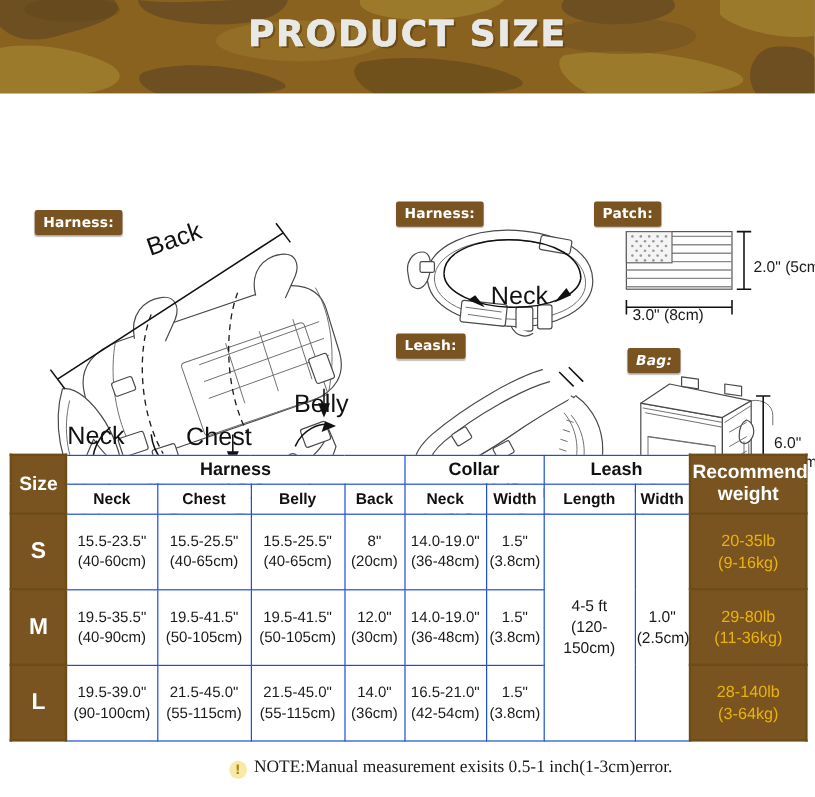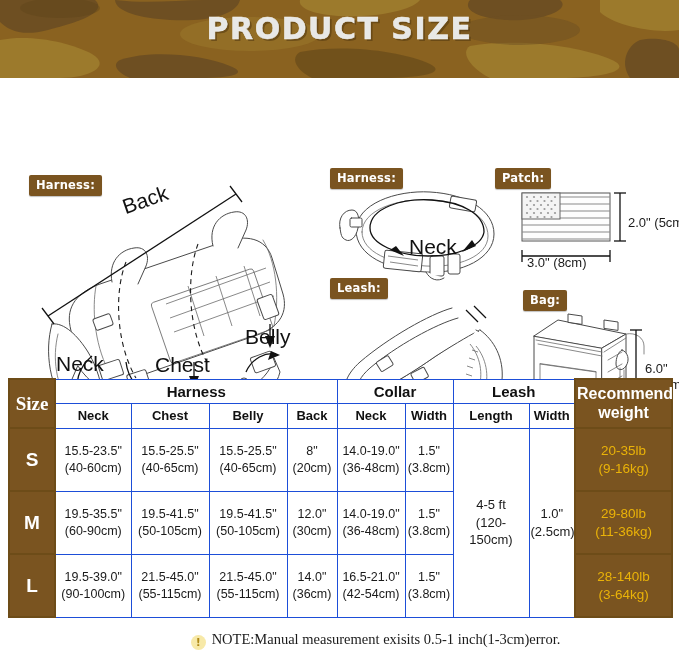--- a/index.html
+++ b/index.html
@@ -93,21 +93,21 @@
     font-size: 15px; font-weight: bold; height: 24px;
     background: #fff; color: #111;
   }
   th.sub {
     font-size: 13px; font-weight: bold; height: 25px;
     background: #fff; color: #111;
   }
   td.size-cell, th.size-head {
     background: #7a5420; color: #fff; font-weight: bold;
   }
-  th.size-head { font-size: 19px; font-family: Liberation Serif, serif; }
+  th.size-head { font-size: 16px; }
   td.size-cell { font-size: 19px; }
   th.rec-head {
     background: #7a5420; color: #fff; font-weight: bold; font-size: 16px; line-height: 1.15;
   }
   td.rec-cell {
     background: #7a5420; color: #eab308; font-size: 13.5px; line-height: 1.3;
   }
   td.data {
     font-size: 12.5px; line-height: 1.35; height: 63px; background: #fff;
   }
@@ -339,21 +339,21 @@
       <path d="M42,140 L60,132"></path>
       <path d="M38,136 L46,144"></path>
       <polygon class="measarrow" points="66,130 54,130 58,138"></polygon>
       <polygon class="measarrow" points="132,110 120,104 124,116"></polygon>
       <path d="M132,110 L146,104"></path>
     </g>
   </svg>
 
   <div class="partlabel" style="left:372px; top:327px; transform:rotate(-21deg); font-size:21px;">Length</div>
 
-  <div class="badge" style="left:523px; top:212px;">Bag:</div>
+  <div class="badge" style="left:523px; top:212px;font-style:italic;">Bag:</div>
 
   <svg width="160" height="130" viewBox="0 0 160 130" style="position:absolute; left:518px; top:228px;">
     <g class="lineart">
 
       <path d="M16,30 L16,100 L84,116 L84,42 Z"></path>
       <path d="M16,30 L40,14 L108,28 L84,42 Z"></path>
       <path d="M84,42 L108,28 L108,98 L84,116 Z"></path>
 
       <path d="M22,58 L22,96 L78,108 L78,66 Z" class="lineart-thin"></path>
       <path d="M22,58 L78,66" class="lineart-thin"></path>
@@ -483,21 +483,21 @@
         </td>
         <td class="rec-cell tbl-outer">
           <div>20-35lb</div>
           <div>(9-16kg)</div>
         </td>
       </tr>
       <tr>
         <td class="size-cell tbl-outer">M</td>
         <td class="data">
           <div>19.5-35.5"</div>
-          <div>(60-90cm)</div>
+          <div>(40-90cm)</div>
         </td>
         <td class="data">
           <div>19.5-41.5"</div>
           <div>(50-105cm)</div>
         </td>
         <td class="data">
           <div>19.5-41.5"</div>
           <div>(50-105cm)</div>
         </td>
         <td class="data">

